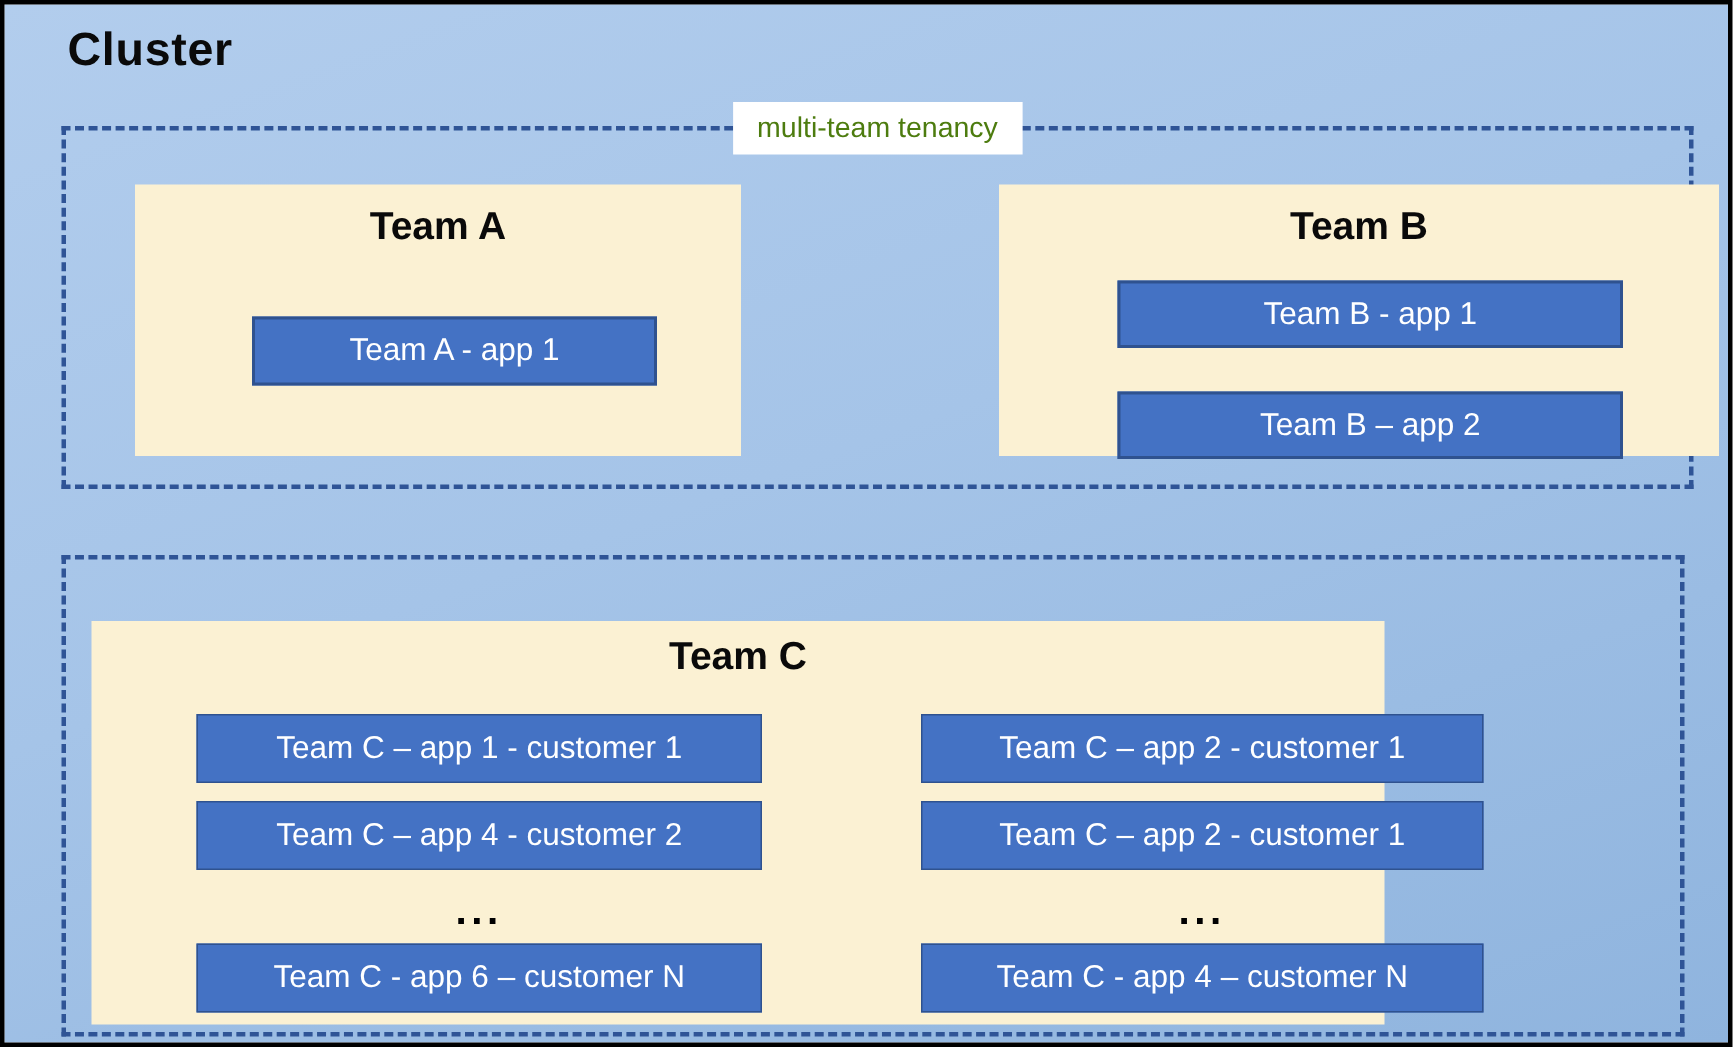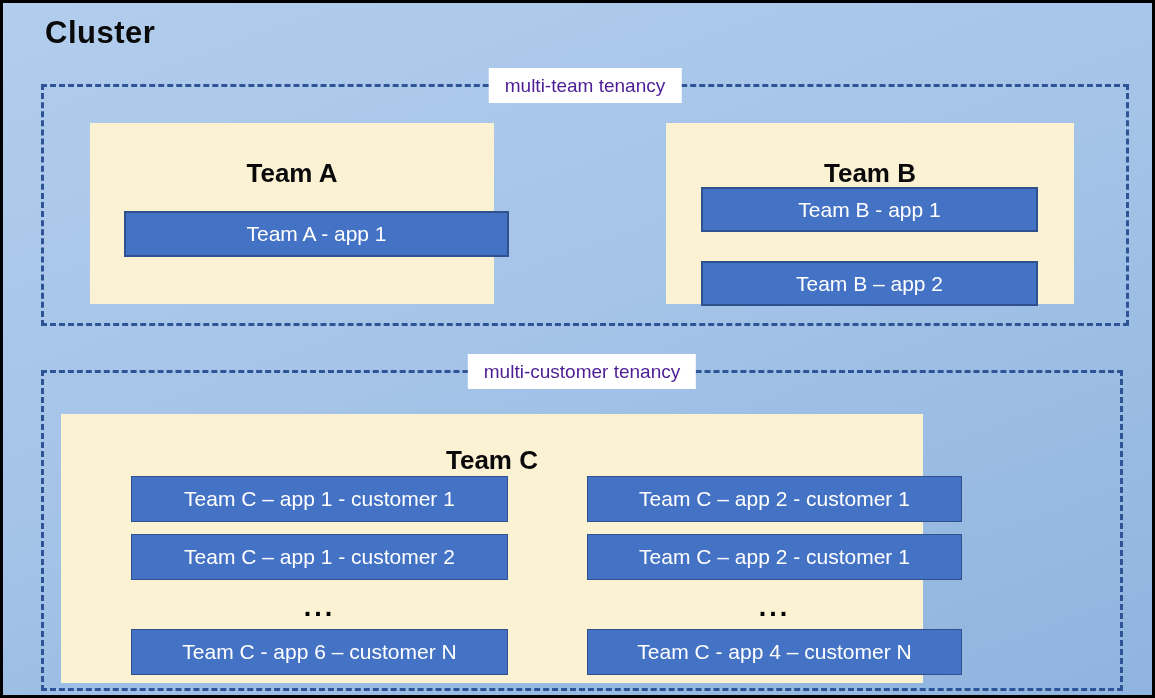--- a/index.html
+++ b/index.html
@@ -31,70 +31,69 @@
     box-sizing: border-box;
   }
   .tenancy-mt { left: 38px; top: 81px; width: 1088px; height: 242px; }
   .tenancy-mc { left: 38px; top: 367px; width: 1082px; height: 321px; }
   .tenancy-label {
     position: absolute;
     top: -19px;
     left: 50%;
     transform: translateX(-50%);
     background: #ffffff;
-    color: #4c1d95;
+    color: #4d7c0f;
     font-size: 19px;
     line-height: 19px;
     padding: 8px 16px;
     white-space: nowrap;
     z-index: 2;
   }
   .team {
     position: absolute;
     background: #FBF1D3;
     box-sizing: border-box;
   }
   .team-a { left: 46px; top: 36px; width: 404px; height: 181px; }
-  .team-b { left: 622px; top: 36px; width: 408px; height: 181px; }
+  .team-b { left: 622px; top: 36px; width: 480px; height: 181px; }
   .team-c { left: 17px; top: 41px; width: 862px; height: 269px; }
   .team-title {
     position: absolute;
     top: 12px;
     left: 0;
     width: 100%;
     text-align: center;
     font-size: 26px;
     font-weight: bold;
     color: #0a0a0a;
-    margin-top: 23px;
   }
   .team-c .team-title { top: 8px; }
   .app {
     background: #4472C4;
     border: 2px solid #2F528F;
     box-sizing: border-box;
     color: #ffffff;
     font-size: 21px;
     display: flex;
     align-items: center;
     justify-content: center;
     white-space: nowrap;
   }
-  .app-abs { position: absolute; }
-  .app-a1 { left: 34px; top: 88px; width: 385px; height: 46px; }
+  .app-abs { position: absolute; margin-left: 44px; }
+  .app-a1 { left: 34px; top: 88px; width: 270px; height: 46px; }
   .app-b1 { left: 35px; top: 64px; width: 337px; height: 45px; }
   .app-b2 { left: 35px; top: 138px; width: 337px; height: 45px; }
   .app-col {
     position: absolute;
     top: 62px;
     display: flex;
     flex-direction: column;
   }
   .col-1 { left: 70px; width: 377px; }
-  .col-2 { left: 526px; width: 375px; }
+  .col-2 { left: 553px; width: 375px; }
   .app-col .app {
     height: 46px;
     border-width: 1px;
     margin-bottom: 12px;
     flex: none;
   }
   .app-col .app.last { margin-bottom: 0; }
   .dots {
     height: 37px;
     line-height: 30px;
@@ -122,28 +121,27 @@
     </div>
 
     <div class="team team-b">
       <div class="team-title">Team B</div>
       <div class="app app-abs app-b1">Team B - app 1</div>
       <div class="app app-abs app-b2">Team B – app 2</div>
     </div>
   </div>
 
   <div class="tenancy tenancy-mc">
-    <div class="tenancy-label">multi-customer tenancy</div>
 
     <div class="team team-c">
       <div class="team-title">Team C</div>
 
       <div class="app-col col-1">
         <div class="app">Team C – app 1 - customer 1</div>
-        <div class="app">Team C – app 1 - customer 2</div>
+        <div class="app">Team C – app 4 - customer 2</div>
         <div class="dots">...</div>
         <div class="app last">Team C - app 6 – customer N</div>
       </div>
 
       <div class="app-col col-2">
         <div class="app">Team C – app 2 - customer 1</div>
         <div class="app">Team C – app 2 - customer 1</div>
         <div class="dots">...</div>
         <div class="app last">Team C - app 4 – customer N</div>
       </div>

